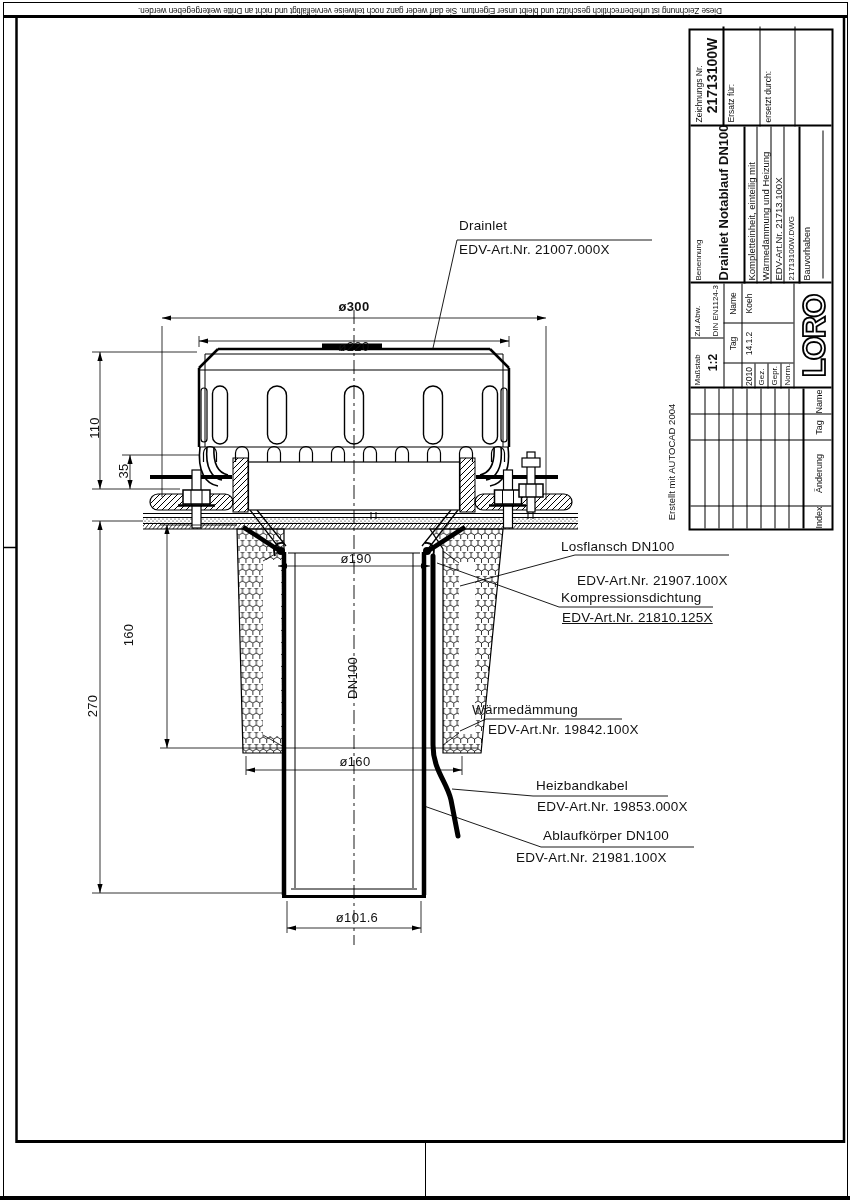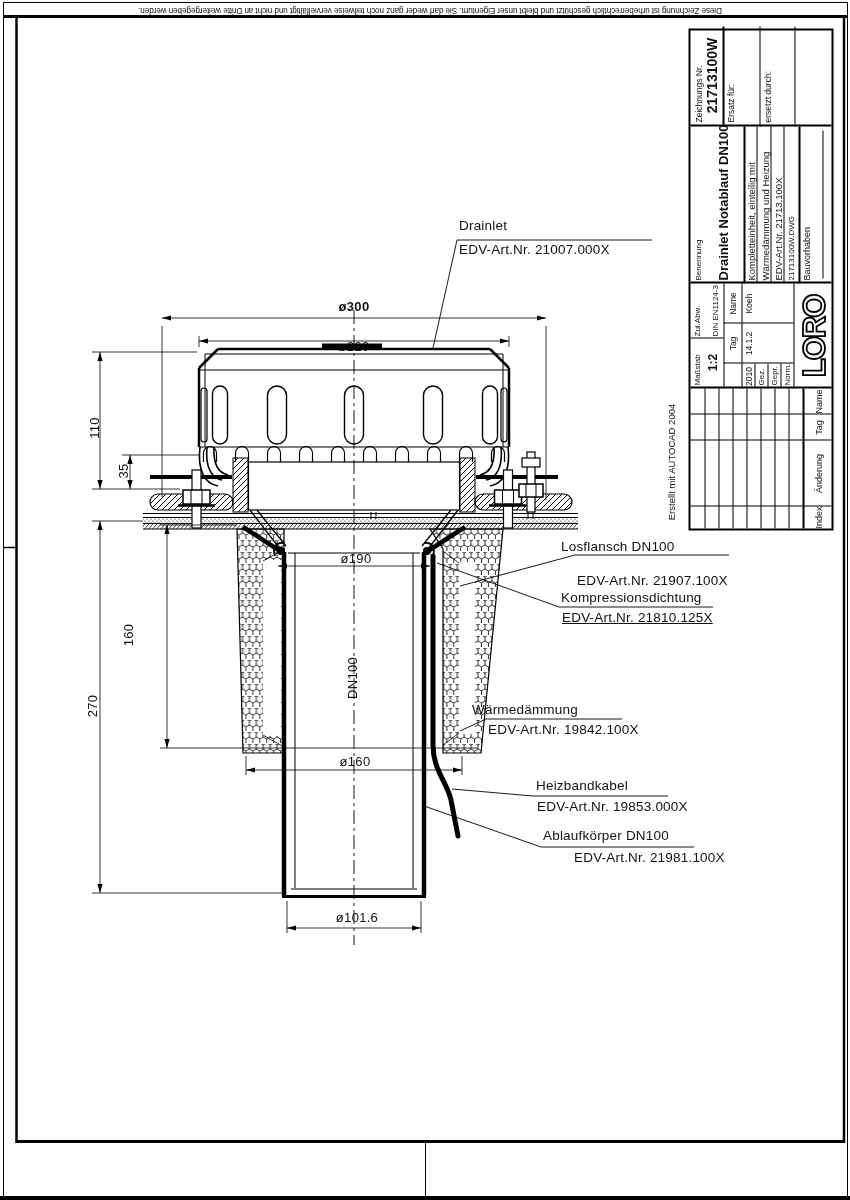--- a/index.html
+++ b/index.html
@@ -231,21 +231,21 @@
   <div class="t lbl" style="left:561px;top:590px;">Kompressionsdichtung</div>
   <div class="t lbl" style="left:562px;top:610px;text-decoration:underline;">EDV-Art.Nr.  21810.125X</div>
 
   <div class="t lbl" style="left:472px;top:702px;">Wärmedämmung</div>
   <div class="t lbl" style="left:488px;top:722px;">EDV-Art.Nr.  19842.100X</div>
 
   <div class="t lbl" style="left:536px;top:778px;">Heizbandkabel</div>
   <div class="t lbl" style="left:537px;top:799px;">EDV-Art.Nr.  19853.000X</div>
 
   <div class="t lbl" style="left:543px;top:828px;">Ablaufkörper  DN100</div>
-  <div class="t lbl" style="left:574px;top:850px;">EDV-Art.Nr.  21981.100X</div>
+  <div class="t lbl" style="left:516px;top:850px;">EDV-Art.Nr.  21981.100X</div>
 
   <div class="t dim hc" style="left:354px;top:306px;font-weight:bold;">ø300</div>
   <div class="t dim hc" style="left:354px;top:320px;margin-top:26px;">ø220</div>
   <div class="t dim hc" style="left:356px;top:558px;">ø190</div>
   <div class="t dim hc" style="left:355px;top:761px;text-align:center;">ø160</div>
   <div class="t dim hc" style="left:357px;top:917px;">ø101.6</div>
   <div class="t dim rc" style="left:94px;top:428px;">110</div>
   <div class="t dim rc" style="left:123px;top:471px;">35</div>
   <div class="t dim rc" style="left:128px;top:635px;">160</div>
   <div class="t dim rc" style="left:92px;top:706px;">270</div>

